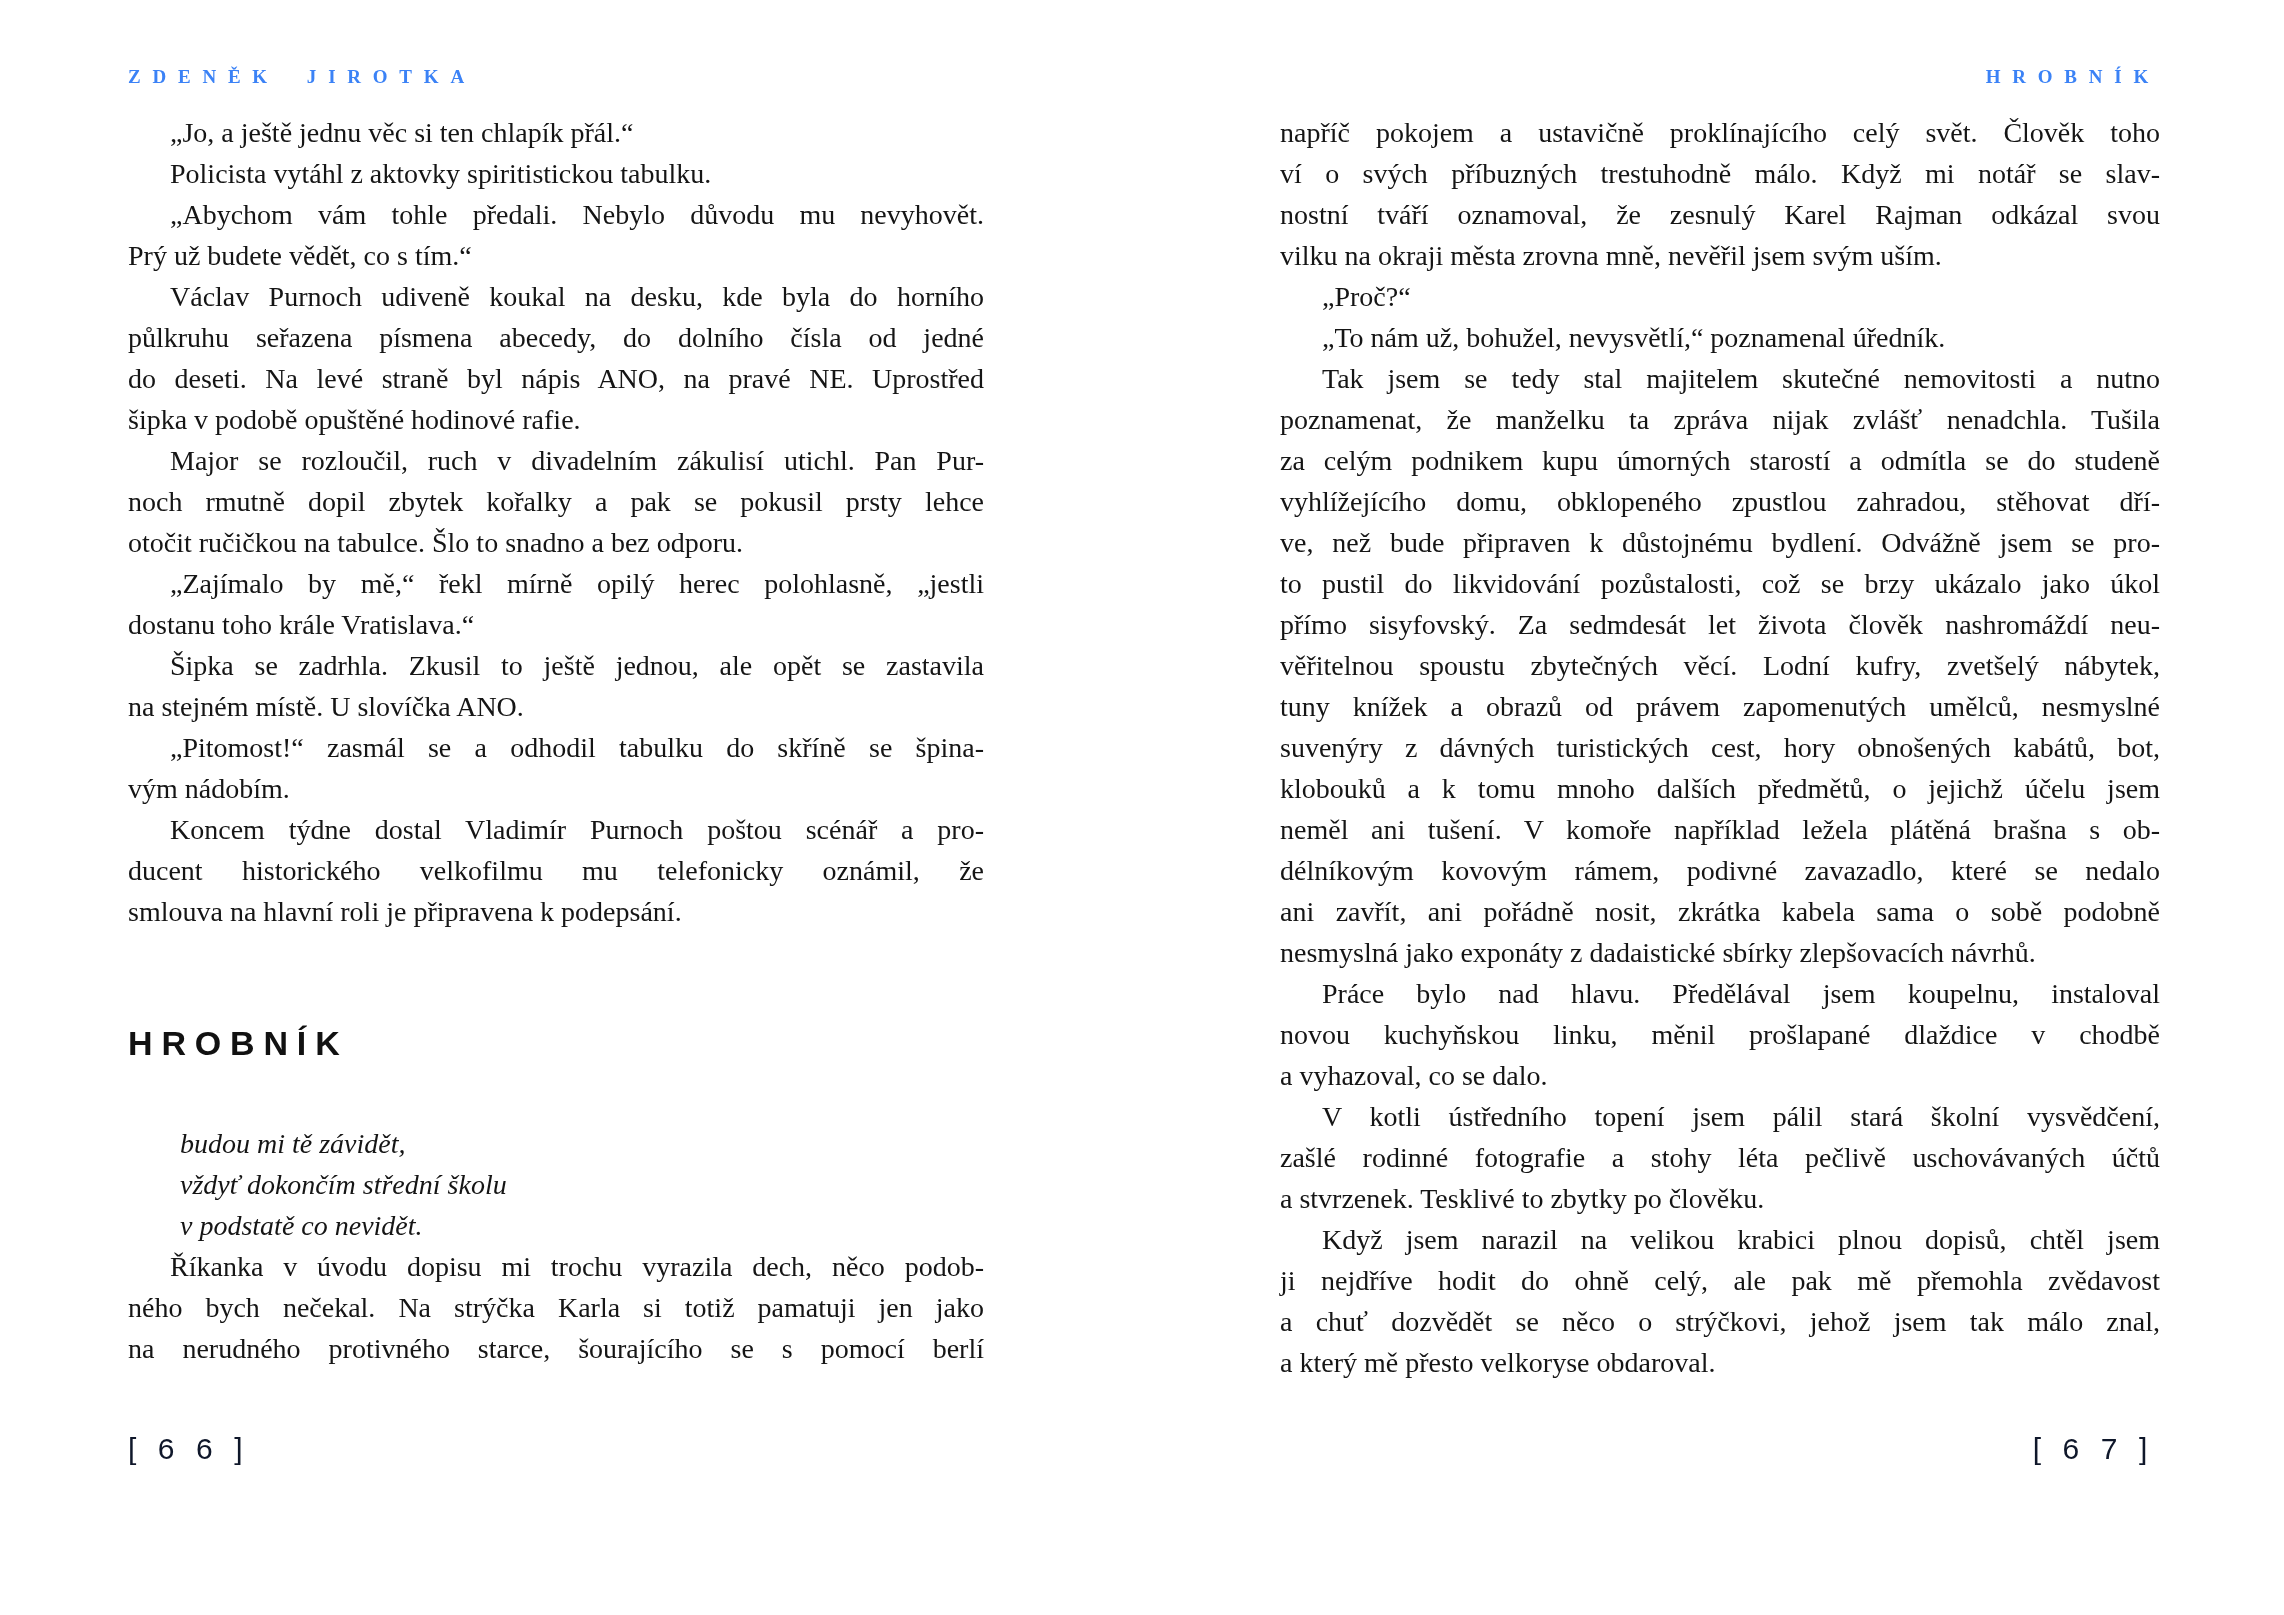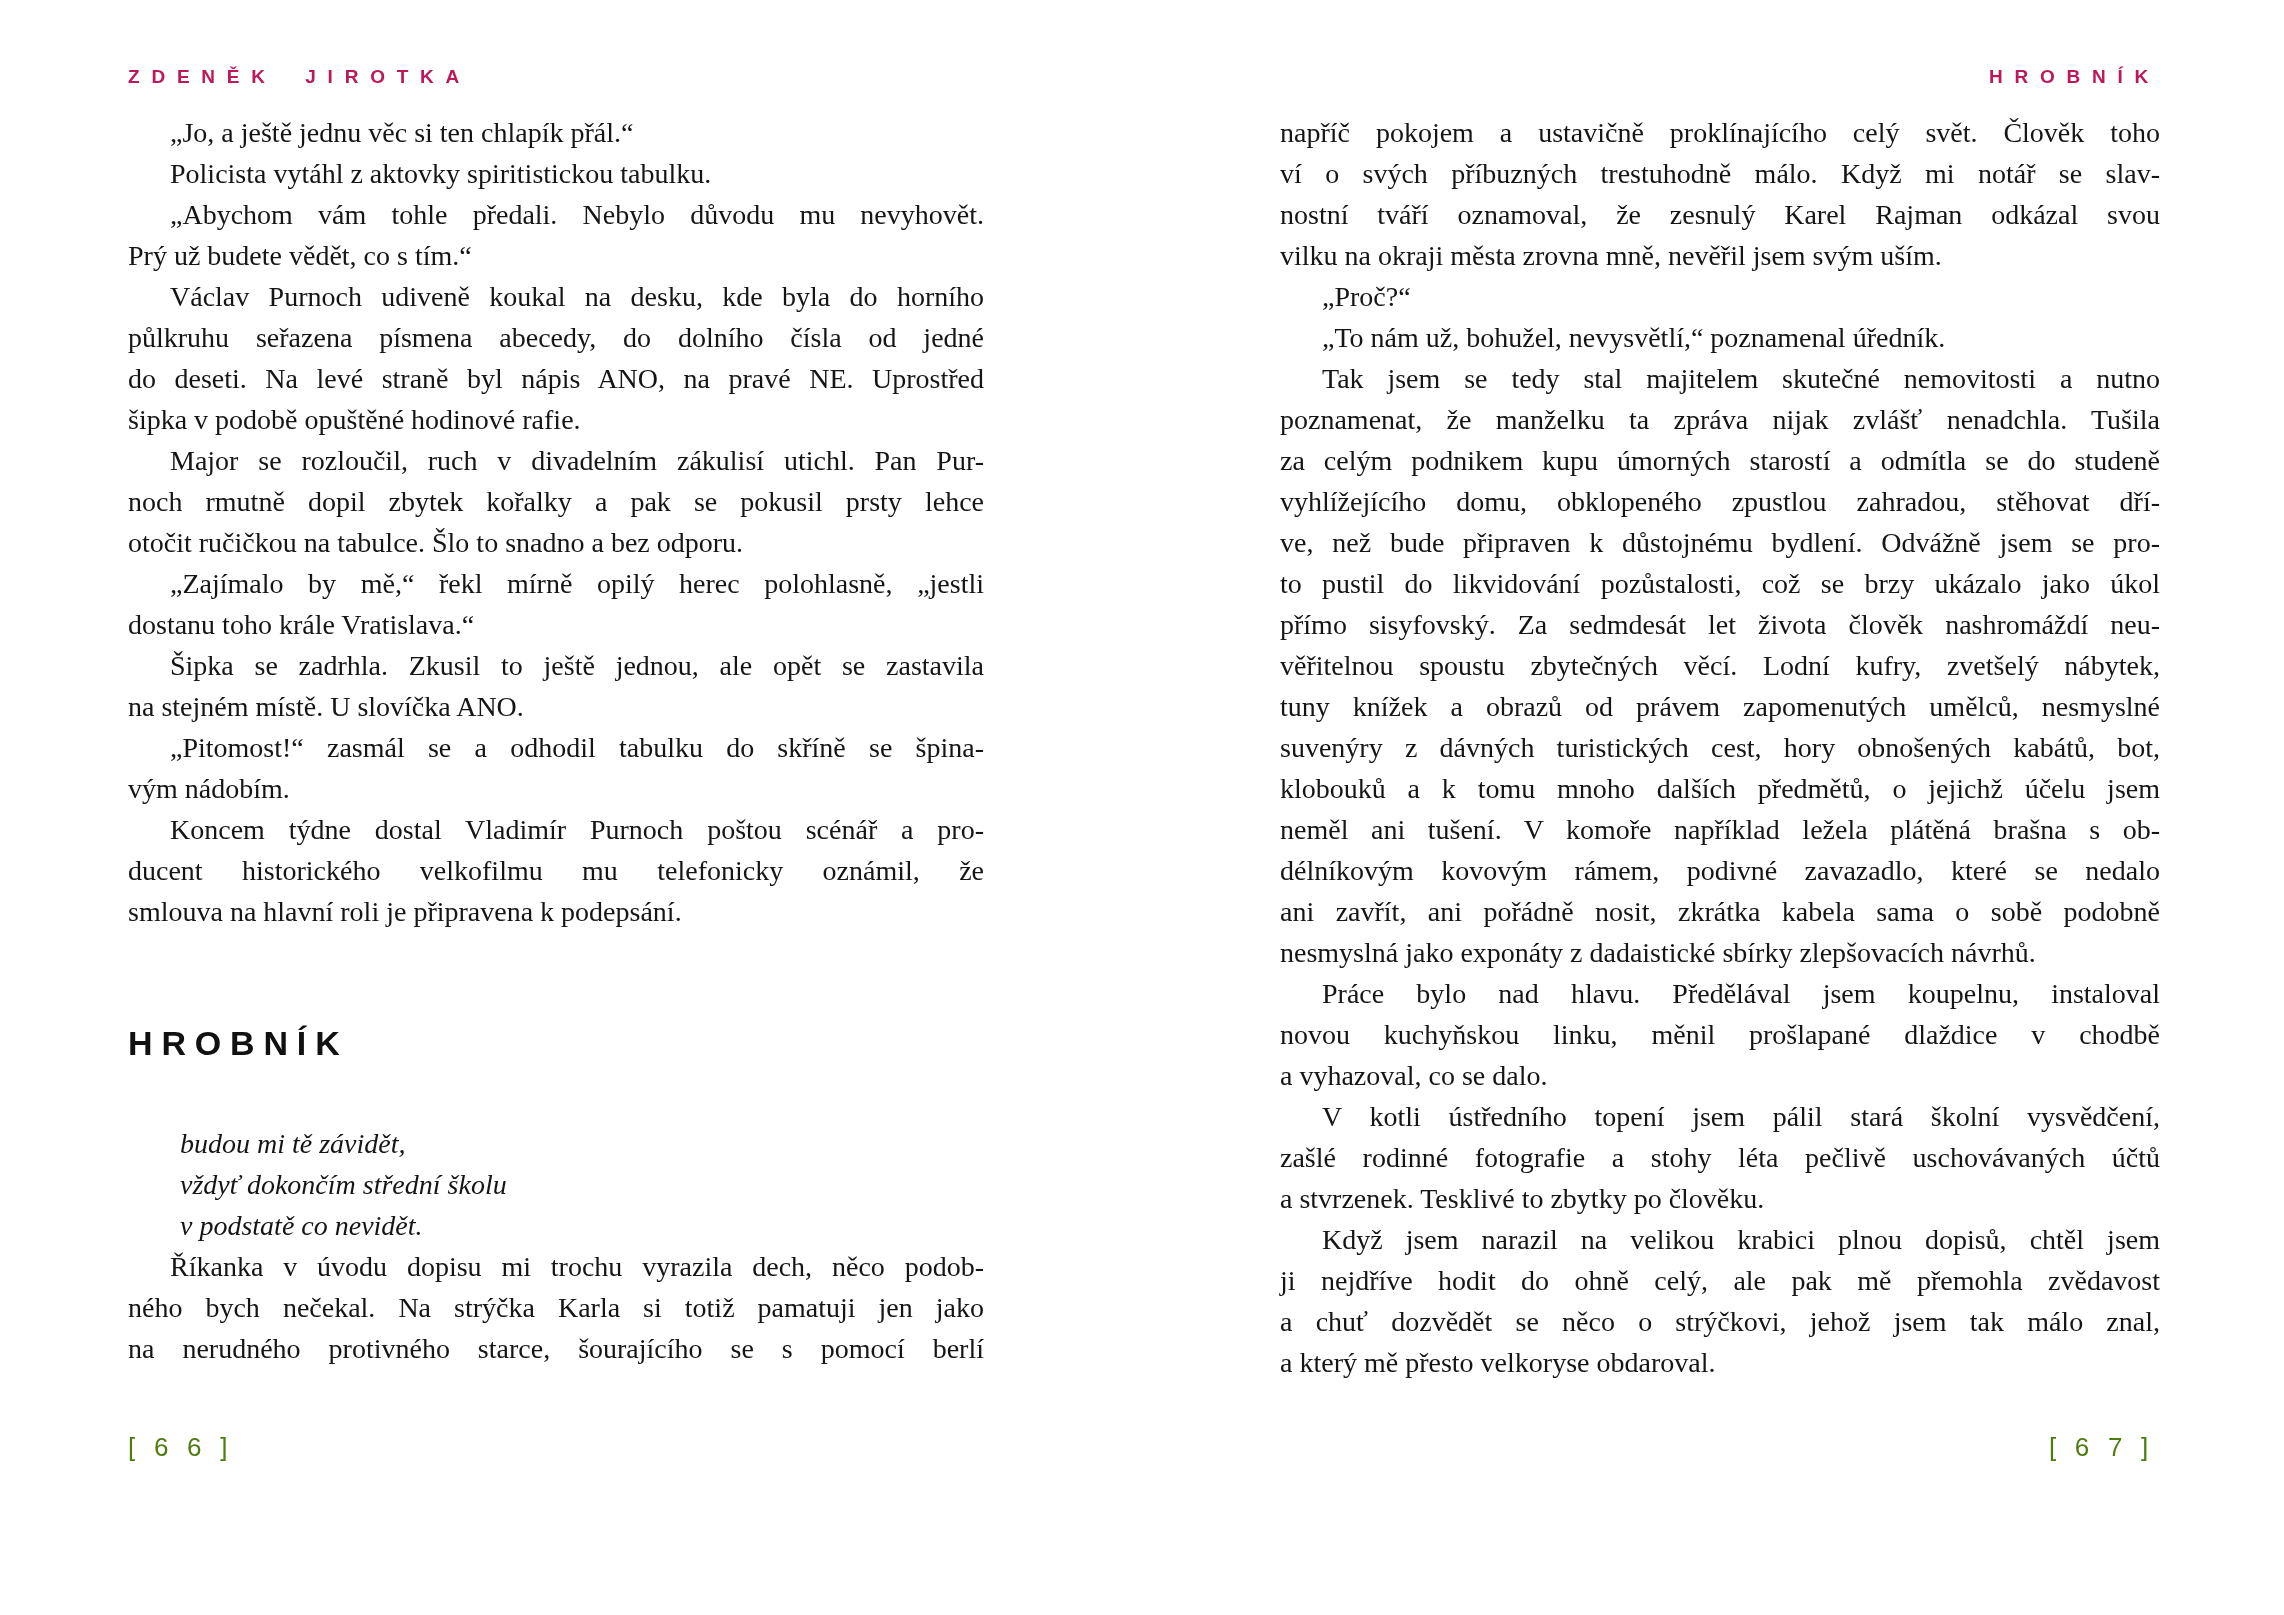--- a/index.html
+++ b/index.html
@@ -14,26 +14,26 @@
     background: #ffffff;
     color: #151515;
     font-family: "Liberation Serif", serif;
     overflow: hidden;
   }
   .page { position: absolute; top: 66px; }
   .page.left  { left: 128px;  width: 856px; }
   .page.right { left: 1280px; width: 880px; }
 
   .running-head {
-    font-family: Liberation Sans, sans-serif;
+    font-family: Liberation Serif, serif;
     font-weight: bold;
     font-size: 19px;
     letter-spacing: 0.62em;
     word-spacing: 0.6em;
-    color: #be185d;
+    color: #3b82f6;
     white-space: nowrap;
   }
   .page.right .running-head { text-align: right; }
 
   .body-text {
     margin-top: 24px;
     font-size: 28px;
     line-height: 41px;
   }
   .after-verse { margin-top: 0; }
@@ -61,23 +61,23 @@
     margin: 60px 0 0 52px;
     font-style: italic;
     font-size: 28px;
     line-height: 41px;
   }
 
   .page-number {
     position: absolute;
     top: 1366px;
     font-family: "Liberation Sans", sans-serif;
-    font-size: 26px;
+    font-size: 30px;
     letter-spacing: 0.22em;
-    color: #4d7c0f;
+    color: #0f172a;
     white-space: nowrap;
   }
   .page.left  .page-number { left: 0; }
   .page.right .page-number { right: 6px; }
 </style>
 </head>
 <body>
 
 <div class="sheet">
 

